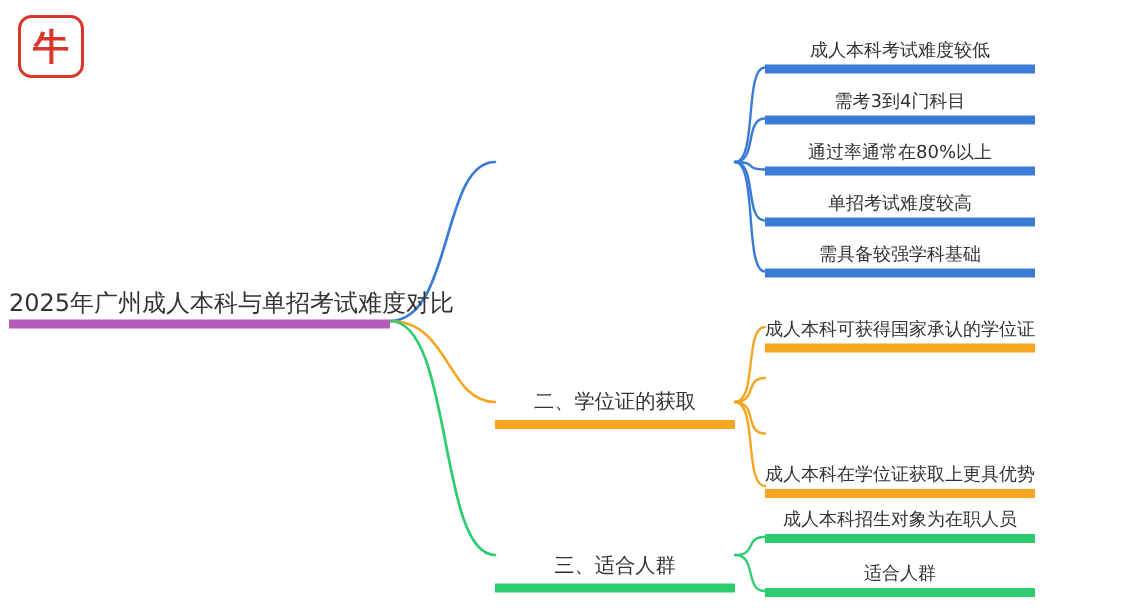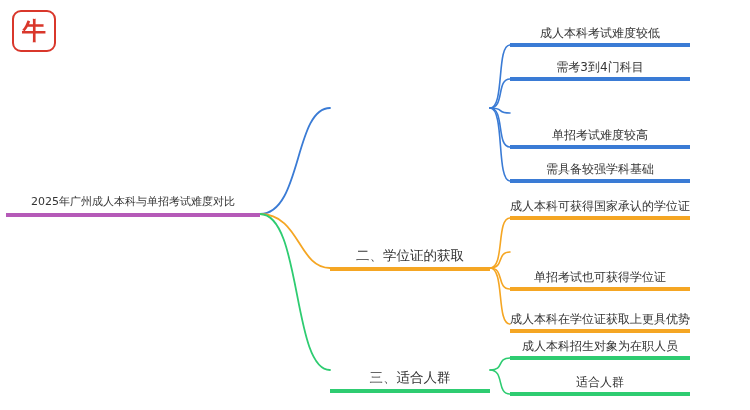--- a/index.html
+++ b/index.html
@@ -12,29 +12,29 @@
     overflow:hidden;
   }
   .canvas { position:absolute; inset:0; }
   svg.connectors { position:absolute; left:0; top:0; }
 
   .node {
     position:absolute;
     text-align:center;
     white-space:nowrap;
     padding-bottom:3px;
-    border-bottom:4px solid #1d4ed8;
+    border-bottom:6px solid #1d4ed8;
     line-height:17px;
     color:#333;
   }
-  .root-node  { font-size:11px; border-color:#b55ab8; }
+  .root-node  { font-size:16px; border-color:#b55ab8; }
   .branch-node{ font-size:13.5px; }
   .child-node { font-size:12px; line-height:14px; }
   .c1 { border-color:#3a7bd5; }
-  .c2 { border-color:#f5a623; }
+  .c2 { border-color:#f5a623;margin-top:13px; }
   .c3 { border-color:#2ecc71; }
 
   
   .logo { position:absolute; left:12px; top:10px; display:flex; align-items:flex-start; gap:6px; cursor:pointer; }
   .logo-icon {
     width:44px; height:42px;
     border:2.5px solid #d9372b;
     border-radius:9px;
     display:flex; align-items:center; justify-content:center;
     color:#d9372b; font-size:24px; font-weight:bold;
@@ -79,23 +79,23 @@
     </div>
   </div>
 
   <div class="node root-node" style="left:6px; top:193px; width:254px;">2025年广州成人本科与单招考试难度对比</div>
 
   <div class="node branch-node c2" style="left:330px; top:247px; width:160px;">二、学位证的获取</div>
   <div class="node branch-node c3" style="left:330px; top:349px; width:160px;margin-top:20px;">三、适合人群</div>
 
   <div class="node child-node c1" style="left:510px; top:26px; width:180px;">成人本科考试难度较低</div>
   <div class="node child-node c1" style="left:510px; top:60px; width:180px;">需考3到4门科目</div>
+  <div class="node child-node c1" style="left:510px; top:94px; width:180px;">通过率通常在80%以上</div>
   <div class="node child-node c1" style="left:510px; top:128px; width:180px;">单招考试难度较高</div>
   <div class="node child-node c1" style="left:510px; top:162px; width:180px;">需具备较强学科基础</div>
 
   <div class="node child-node c2" style="left:510px; top:199px; width:180px;">成人本科可获得国家承认的学位证</div>
-  <div class="node child-node c2" style="left:510px; top:270px; width:180px;">单招考试也可获得学位证</div>
-  <div class="node child-node c2" style="left:510px; top:312px; width:180px;">成人本科在学位证获取上更具优势</div>
+  <div class="node child-node c2" style="left:510px; top:296px; width:180px;">成人本科在学位证获取上更具优势</div>
 
   <div class="node child-node c3" style="left:510px; top:339px; width:180px;">成人本科招生对象为在职人员</div>
   <div class="node child-node c3" style="left:510px; top:375px; width:180px;">适合人群</div>
 
 </div>
 
 </body></html>

